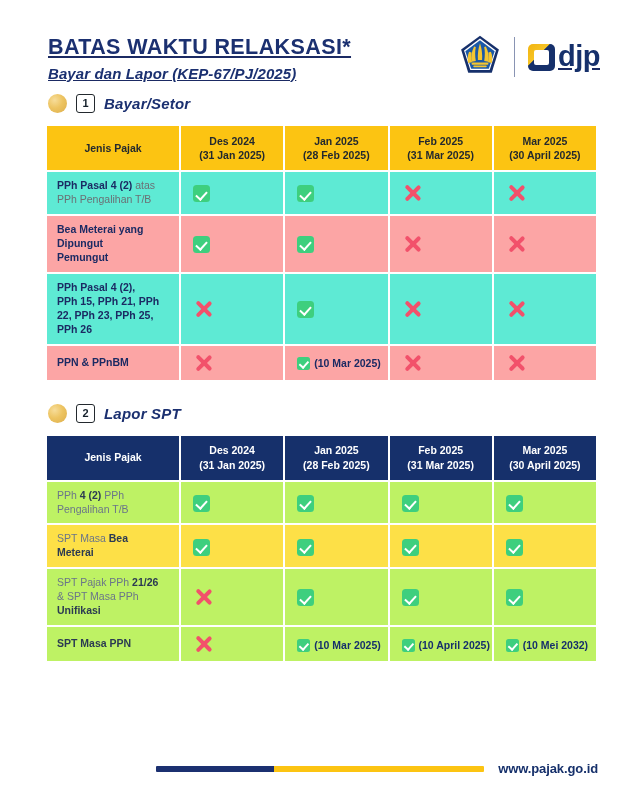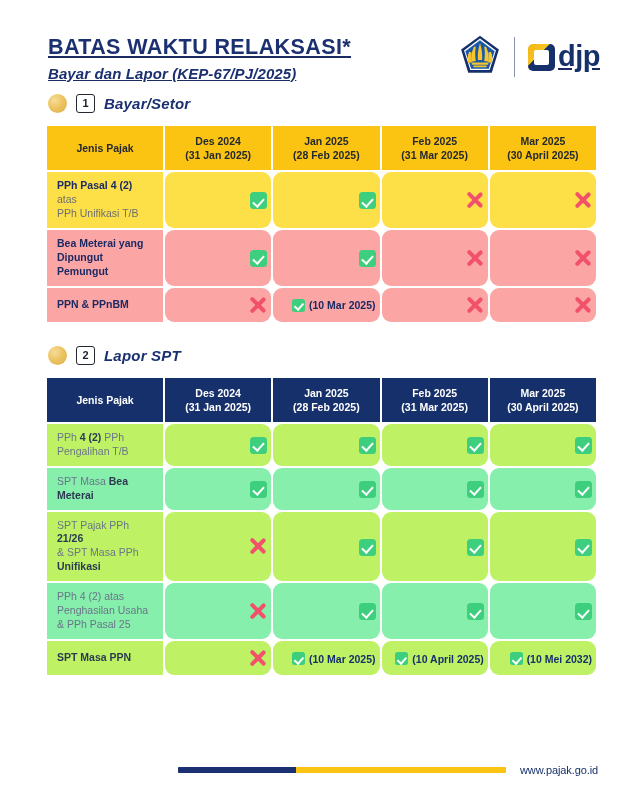--- a/index.html
+++ b/index.html
@@ -131,49 +131,48 @@
     vertical-align: middle;
   }
   th {
     text-align: center;
     font-size: 10.5px;
     font-weight: bold;
     line-height: 1.35;
     height: 44px;
   }
   td { height: 10px; }
-  .col-label { width: 116px; }
+  .col-label { width: 132px; }
 
   
   .t1 th { background: #fcc412; color: #23292e; }
-  .t1 .r-odd td  { background: #fde047; }
+  .t1 .r-odd td  { background: #5eead4; }
   .t1 .r-even td { background: #fca5a5; }
   .t1 .cell-label { color: #1b2a63; }
 
   
   .t2 th { background: #16306b; color: #ffffff; }
   .t2 .r-odd td  { background: #bef264; margin-top: 48px; }
-  .t2 .r-even td { background: #86efac; }
+  .t2 .r-even td { background: #fde047; }
   .t2 .cell-label { color: #2b3a52; }
 
   .cell-label {
     text-align: left;
     padding: 7px 8px 7px 10px;
     font-size: 10.5px;
     line-height: 1.33;
   }
   .cell-label b { font-weight: bold; }
   .cell-label .lt { font-weight: normal; color: #6b6f74; }
   .t2 .cell-label .lt { color: #6a7589; }
 
   .cell-mark {
-    text-align: right;
-    padding: 7px 4px;
+    text-align: left;
+    padding: 7px 12px;
     white-space: nowrap;
-    border-radius: 9px;
   }
 
   
   .chk {
     display: inline-block;
     width: 17px; height: 17px;
     border-radius: 3.5px;
     background: #3ecf7e;
     position: relative;
     vertical-align: middle;
@@ -238,22 +237,22 @@
   .bar {
     display: flex;
     height: 6px;
     width: 328px;
     border-radius: 1px;
     overflow: hidden;
   }
   .bar .seg-navy  { width: 36%; background: #1b3070; }
   .bar .seg-yellow{ width: 64%; background: #fcc412; }
   .site {
-    font-size: 11px;
-    font-weight: normal;
+    font-size: 13px;
+    font-weight: bold;
     color: #16306b;
     letter-spacing: -0.1px;
   }
 </style>
 </head>
 <body>
 
 <div class="header">
   <div class="title-block">
     <div class="main-title">BATAS WAKTU RELAKSASI*</div>
@@ -294,29 +293,36 @@
       <tr>
         <th class="col-label">Jenis Pajak</th>
         <th>Des 2024<br>(31 Jan 2025)</th>
         <th>Jan 2025<br>(28 Feb 2025)</th>
         <th>Feb 2025<br>(31 Mar 2025)</th>
         <th>Mar 2025<br>(30 April 2025)</th>
       </tr>
     </thead>
     <tbody>
         <tr class="r-odd">
-          <td class="cell-label col-label"><b>PPh Pasal 4 (2)</b> <span class="lt">atas</span><br><span class="lt">PPh Unifikasi T/B</span></td>
+          <td class="cell-label col-label"><b>PPh Pasal 4 (2)</b> <span class="lt">atas</span><br><span class="lt">PPh Pengalihan T/B</span></td>
           <td class="cell-mark"><span class="chk"></span></td>
           <td class="cell-mark"><span class="chk"></span></td>
           <td class="cell-mark"><span class="crs"></span></td>
           <td class="cell-mark"><span class="crs"></span></td>
         </tr>
         <tr class="r-even">
           <td class="cell-label col-label"><b>Bea Meterai yang<br>Dipungut<br>Pemungut</b></td>
           <td class="cell-mark"><span class="chk"></span></td>
+          <td class="cell-mark"><span class="chk"></span></td>
+          <td class="cell-mark"><span class="crs"></span></td>
+          <td class="cell-mark"><span class="crs"></span></td>
+        </tr>
+        <tr class="r-odd">
+          <td class="cell-label col-label"><b>PPh Pasal 4 (2),<br>PPh 15, PPh 21, PPh<br>22, PPh 23, PPh 25,<br>PPh 26</b></td>
+          <td class="cell-mark"><span class="crs"></span></td>
           <td class="cell-mark"><span class="chk"></span></td>
           <td class="cell-mark"><span class="crs"></span></td>
           <td class="cell-mark"><span class="crs"></span></td>
         </tr>
         <tr class="r-even">
           <td class="cell-label col-label"><b>PPN &amp; PPnBM</b></td>
           <td class="cell-mark"><span class="crs"></span></td>
           <td class="cell-mark"><span class="chk sm"></span><span class="mark-text">(10 Mar 2025)</span></td>
           <td class="cell-mark"><span class="crs"></span></td>
           <td class="cell-mark"><span class="crs"></span></td>
@@ -357,27 +363,20 @@
           <td class="cell-mark"><span class="chk"></span></td>
           <td class="cell-mark"><span class="chk"></span></td>
         </tr>
         <tr class="r-odd">
           <td class="cell-label col-label"><span class="lt">SPT Pajak PPh</span> <b>21/26</b><br><span class="lt">&amp; SPT Masa PPh</span><br><b>Unifikasi</b></td>
           <td class="cell-mark"><span class="crs"></span></td>
           <td class="cell-mark"><span class="chk"></span></td>
           <td class="cell-mark"><span class="chk"></span></td>
           <td class="cell-mark"><span class="chk"></span></td>
         </tr>
-        <tr class="r-even">
-          <td class="cell-label col-label"><span class="lt">PPh 4 (2) atas<br>Penghasilan Usaha<br>&amp; PPh Pasal 25</span></td>
-          <td class="cell-mark"><span class="crs"></span></td>
-          <td class="cell-mark"><span class="chk"></span></td>
-          <td class="cell-mark"><span class="chk"></span></td>
-          <td class="cell-mark"><span class="chk"></span></td>
-        </tr>
         <tr class="r-odd">
           <td class="cell-label col-label"><b>SPT Masa PPN</b></td>
           <td class="cell-mark"><span class="crs"></span></td>
           <td class="cell-mark"><span class="chk sm"></span><span class="mark-text">(10 Mar 2025)</span></td>
           <td class="cell-mark"><span class="chk sm"></span><span class="mark-text">(10 April 2025)</span></td>
           <td class="cell-mark"><span class="chk sm"></span><span class="mark-text">(10 Mei 2032)</span></td>
         </tr>
       </tbody>
   </table>
 </div>

